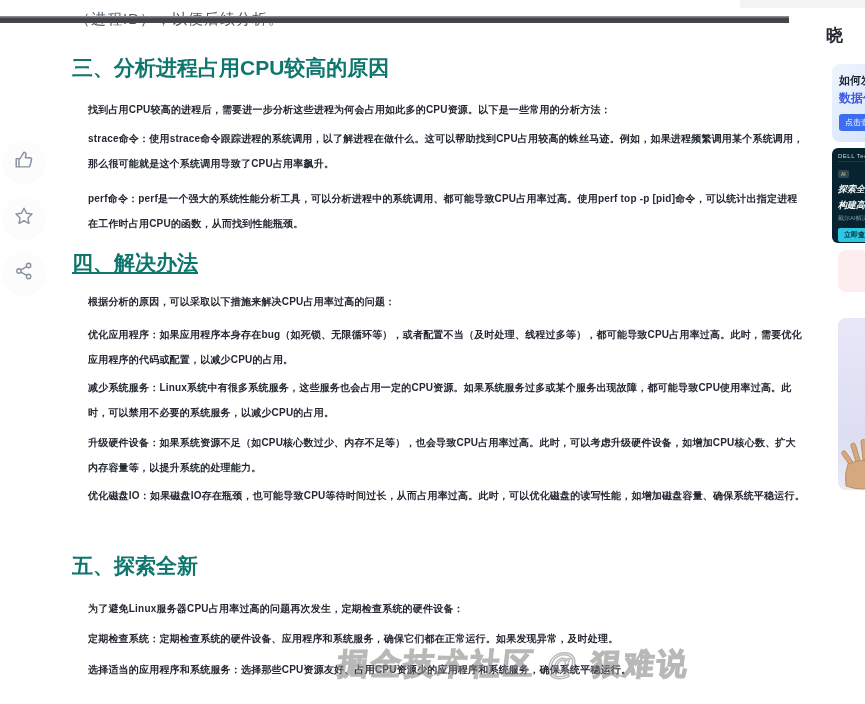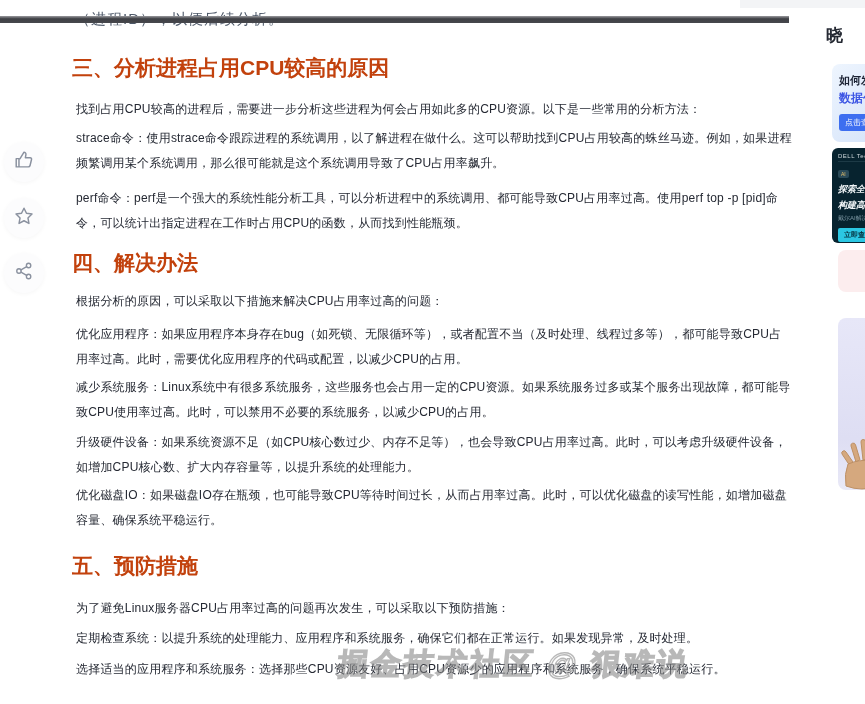--- a/index.html
+++ b/index.html
@@ -16,24 +16,24 @@
   
   .rail-btn { position:absolute; left:4px; width:40px; height:40px; border-radius:50%;
               background:#fcfcfd; box-shadow:0 1px 4px rgba(0,0,0,0.04);
               display:flex; align-items:center; justify-content:center; cursor:pointer; }
   .rail-btn svg { width:22px; height:22px; stroke:#8a919f; fill:none; stroke-width:1.6;
                   stroke-linecap:round; stroke-linejoin:round; }
   #btn-like { top:142px; } #btn-fav { top:198px; } #btn-share { top:253px; }
 
   
   .article { position:absolute; left:72px; top:0; width:717px; color:#252933; }
-  .article h2 { position:absolute; left:0; font-size:21px; line-height:26px; font-weight:bold; color:#c2410c; width:717px; }
-  .article p  { position:absolute; left:4px; font-size:12px; line-height:25px; width:717px; letter-spacing:0.2px; }
+  .article h2 { position:absolute; left:0; font-size:21px; line-height:26px; font-weight:bold; color:#0f766e; width:717px; }
+  .article p  { position:absolute; left:16px; font-size:10px; line-height:25px; width:717px; letter-spacing:0.2px;font-weight:bold; }
   #h2-1 { top:55px; }  #p-1 { top:97px; }  #p-2 { top:126px; } #p-3 { top:186px; }
-  #h2-2 { top:250px; } #p-4 { top:289px; } #p-5 { top:322px; } #p-6 { top:375px; }
+  #h2-2 { top:250px;text-decoration:underline; } #p-4 { top:289px; } #p-5 { top:322px; } #p-6 { top:375px; }
   #p-7 { top:430px; }  #p-8 { top:483px; }
   #h2-3 { top:553px; } #p-9 { top:596px; } #p-10 { top:626px; } #p-11 { top:657px; }
 
   
   .user-char { position:absolute; left:826px; top:24px; font-size:17px; font-weight:bold; color:#252933; cursor:pointer; }
   .ad-blue { position:absolute; left:832px; top:64px; width:120px; height:78px; border-radius:8px;
              background:linear-gradient(135deg,#eef5fe 0%,#d7e5fa 60%,#c9dcf8 100%);
              padding:9px 0 0 7px; cursor:pointer; }
   .ad-blue .l1 { font-size:11px; font-weight:bold; color:#1b2233; }
   .ad-blue .l2 { font-size:12px; font-weight:bold; color:#3d56e4; margin-top:2px; }
@@ -98,23 +98,23 @@
     <p id="p-2">strace命令：使用strace命令跟踪进程的系统调用，以了解进程在做什么。这可以帮助找到CPU占用较高的蛛丝马迹。例如，如果进程频繁调用某个系统调用，那么很可能就是这个系统调用导致了CPU占用率飙升。</p>
     <p id="p-3">perf命令：perf是一个强大的系统性能分析工具，可以分析进程中的系统调用、都可能导致CPU占用率过高。使用perf top -p [pid]命令，可以统计出指定进程在工作时占用CPU的函数，从而找到性能瓶颈。</p>
 
     <h2 id="h2-2">四、解决办法</h2>
     <p id="p-4">根据分析的原因，可以采取以下措施来解决CPU占用率过高的问题：</p>
     <p id="p-5">优化应用程序：如果应用程序本身存在bug（如死锁、无限循环等），或者配置不当（及时处理、线程过多等），都可能导致CPU占用率过高。此时，需要优化应用程序的代码或配置，以减少CPU的占用。</p>
     <p id="p-6">减少系统服务：Linux系统中有很多系统服务，这些服务也会占用一定的CPU资源。如果系统服务过多或某个服务出现故障，都可能导致CPU使用率过高。此时，可以禁用不必要的系统服务，以减少CPU的占用。</p>
     <p id="p-7">升级硬件设备：如果系统资源不足（如CPU核心数过少、内存不足等），也会导致CPU占用率过高。此时，可以考虑升级硬件设备，如增加CPU核心数、扩大内存容量等，以提升系统的处理能力。</p>
     <p id="p-8">优化磁盘IO：如果磁盘IO存在瓶颈，也可能导致CPU等待时间过长，从而占用率过高。此时，可以优化磁盘的读写性能，如增加磁盘容量、确保系统平稳运行。</p>
 
-    <h2 id="h2-3">五、预防措施</h2>
-    <p id="p-9">为了避免Linux服务器CPU占用率过高的问题再次发生，可以采取以下预防措施：</p>
-    <p id="p-10">定期检查系统：以提升系统的处理能力、应用程序和系统服务，确保它们都在正常运行。如果发现异常，及时处理。</p>
+    <h2 id="h2-3">五、探索全新</h2>
+    <p id="p-9">为了避免Linux服务器CPU占用率过高的问题再次发生，定期检查系统的硬件设备：</p>
+    <p id="p-10">定期检查系统：定期检查系统的硬件设备、应用程序和系统服务，确保它们都在正常运行。如果发现异常，及时处理。</p>
     <p id="p-11">选择适当的应用程序和系统服务：选择那些CPU资源友好、占用CPU资源少的应用程序和系统服务，确保系统平稳运行。</p>
   </div>
 
   <div class="user-char">晓</div>
 
   <div class="ad-blue">
     <div class="l1">如何发</div>
     <div class="l2">数据包</div>
     <span class="btn">点击查看</span>
   </div>

